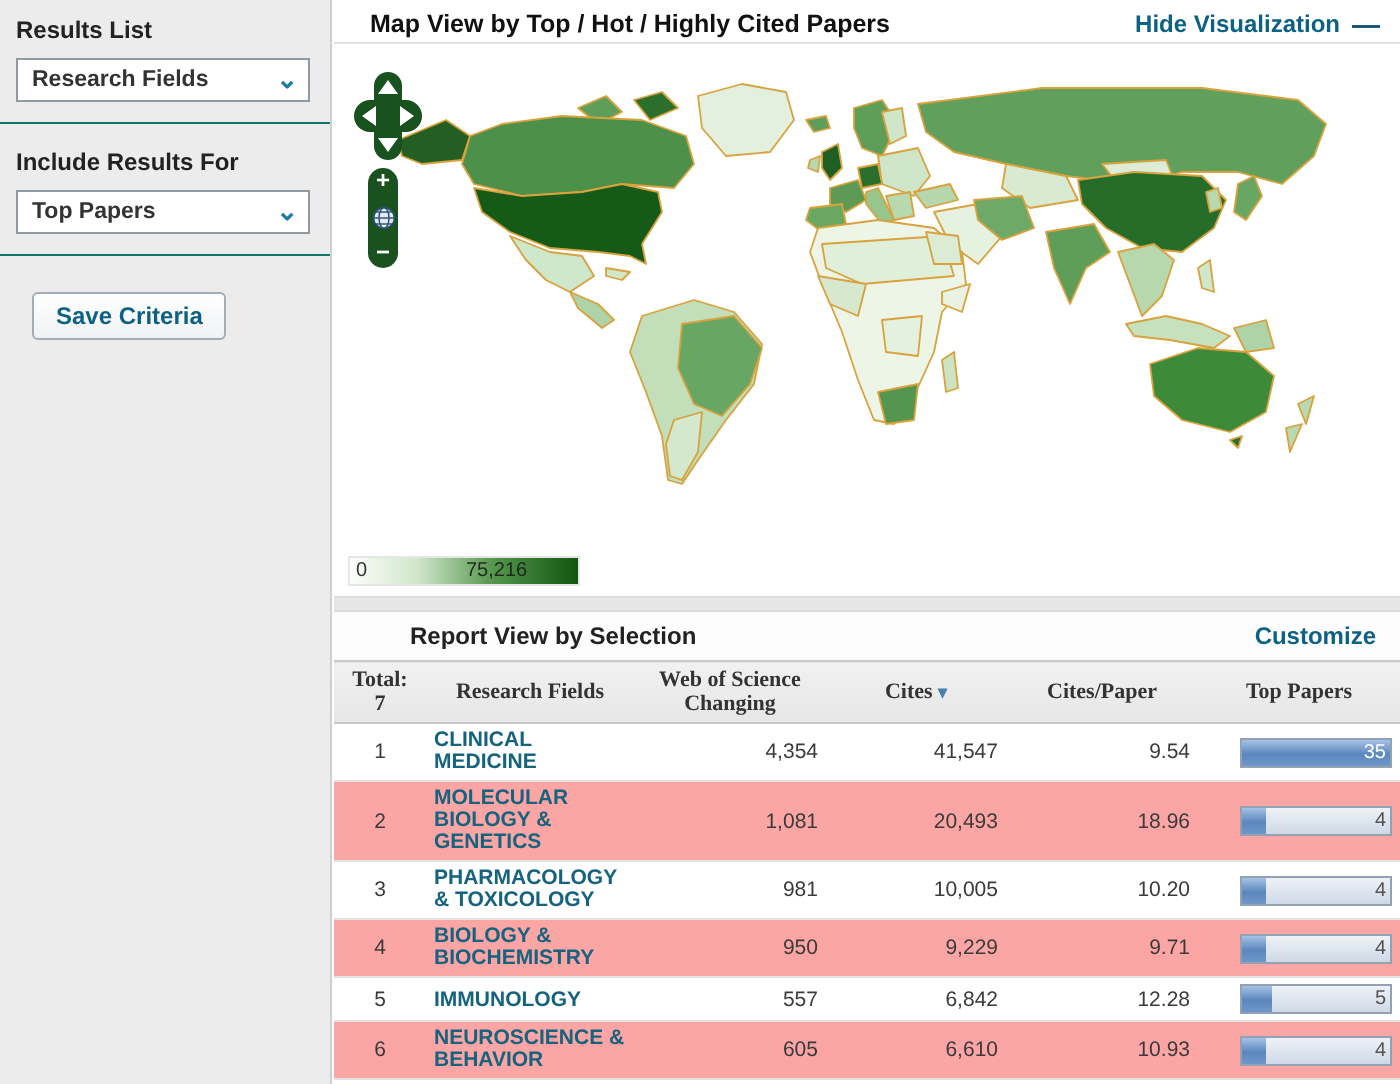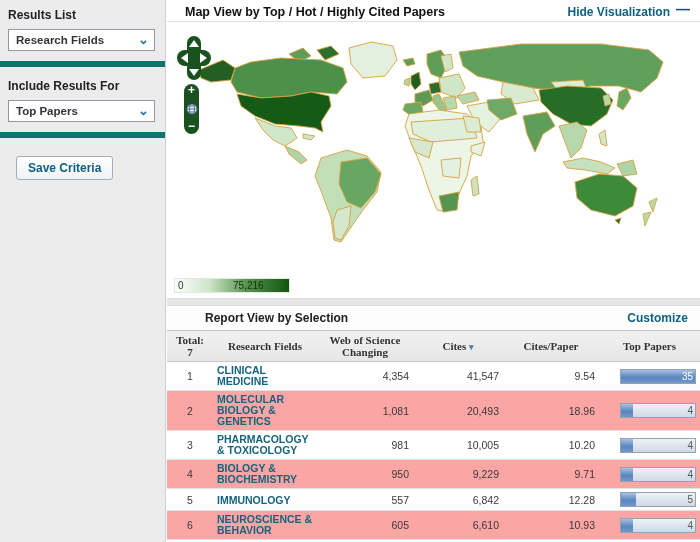--- a/index.html
+++ b/index.html
@@ -3,21 +3,21 @@
 <meta charset="utf-8">
 <style>
   * { margin:0; padding:0; box-sizing:border-box; }
   html,body { width:700px; height:542px; overflow:hidden; background:#fff;
     font-family:"Liberation Sans", sans-serif; color:#333; }
   .page { position:relative; width:700px; height:542px; }
 
   
   .sidebar { position:absolute; left:0; top:0; width:166px; height:542px;
     background:#ececec; border-right:1px solid #cfcfcf; }
-  .sb-section { padding:6px 10px 10px 8px; border-bottom:6px solid #0f766e; }
+  .sb-section { padding:6px 10px 10px 8px; border-bottom:1px solid #0f766e; }
   .sb-section.last { border-bottom:none; }
   .sb-heading { font-size:12px; font-weight:bold; color:#222; margin:2px 0 7px 0; display:flex; align-items:center; gap:5px;}
   .selectbox { background:#fff; border:1px solid #8f9aa4; height:22px; display:flex;
     align-items:center; justify-content:space-between; padding:0 5px 0 7px; cursor:pointer; }
   .selectbox .val { font-size:11.5px; font-weight:bold; color:#333; }
   .selectbox .chev { color:#1b7ba0; font-size:13px; font-weight:bold; line-height:10px; }
   .help-circle { width:13px; height:13px; border-radius:50%; background:#2f6fad; color:#fff;
     font-size:10px; font-weight:bold; display:inline-flex; align-items:center; justify-content:center; cursor:pointer;}
   .sb-note { font-size:10.5px; font-style:italic; color:#8a8a8a; line-height:12px; margin-bottom:8px; }
   .teal-link { color:#0d6183; font-weight:bold; font-size:12px; text-decoration:none; cursor:pointer; }
@@ -28,21 +28,21 @@
   .filter-chip .lbl { font-size:10.5px; font-weight:bold; color:#333; line-height:11px; width:110px;}
   .btn-row { display:flex; gap:9px; padding:12px 8px; }
   .btn { background:linear-gradient(#ffffff,#f0f2f4); border:1px solid #a3adb5; border-radius:3px;
     color:#0d6183; font-weight:bold; font-size:12px; padding:4px 11px; cursor:pointer; font-family:inherit;}
 
   
   .main { position:absolute; left:167px; top:0; width:533px; height:542px; background:#fff; }
   .main-header { height:22px; display:flex; justify-content:space-between; align-items:center;
     padding:2px 10px 0 18px; border-bottom:1px solid #e2e2e2; }
   .main-title { font-size:12.5px; font-weight:bold; color:#111; }
-  .hide-link { display:flex; gap:6px;padding-left:27px; }
+  .hide-link { display:flex; align-items:center; gap:6px;padding-left:27px; }
   .hide-link .minus { color:#0d4f74; font-weight:bold; font-size:14px; line-height:8px; }
 
   .map-area { position:relative; height:276px; background:#fff; }
   .map-svg { position:absolute; left:4px; top:12px; }
 
   .pan-ctrl { position:absolute; left:10px; top:14px; cursor:pointer; }
   .zoom-ctrl { position:absolute; left:17px; top:62px; width:15px; height:50px; background:#19521f;
     border-radius:8px; display:flex; flex-direction:column; align-items:center; justify-content:space-between;
     padding:1px 0 2px 0; cursor:pointer; }
   .zoom-ctrl .sign { color:#fff; font-weight:bold; font-size:12px; line-height:11px; }

